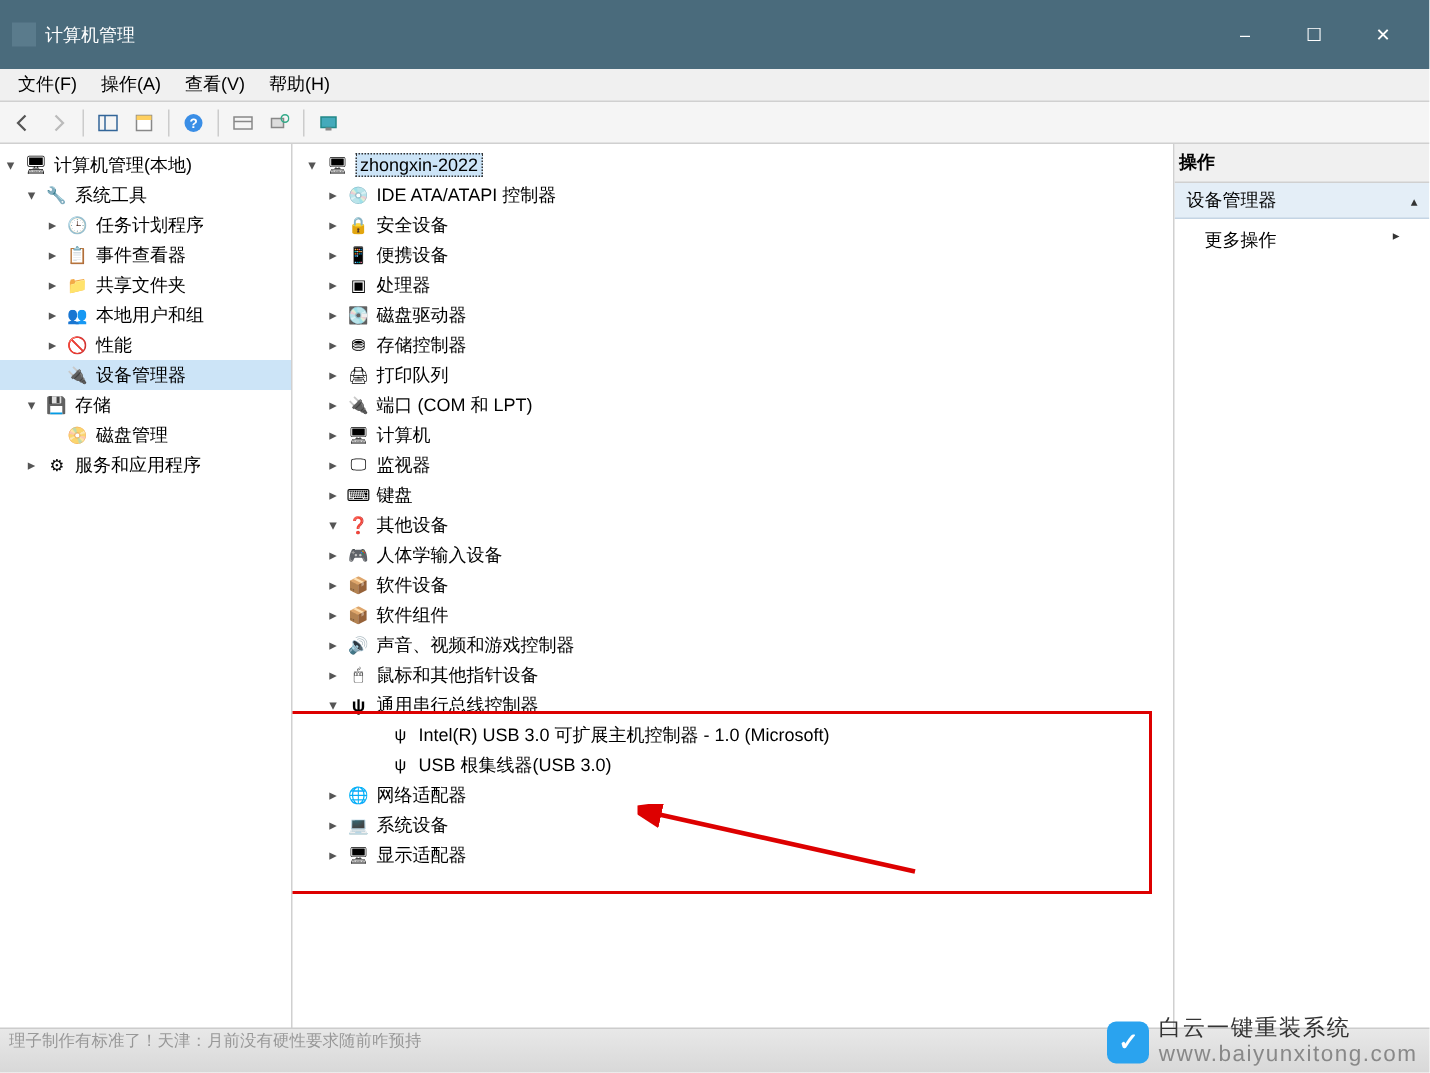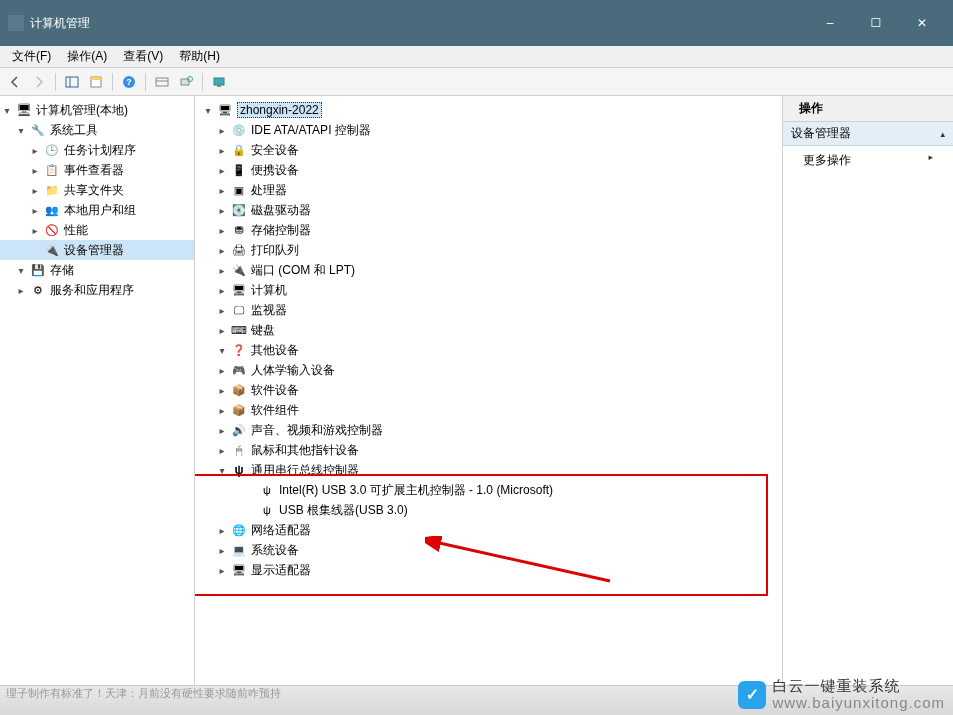--- a/index.html
+++ b/index.html
@@ -65,21 +65,21 @@
 .i-sw::before { content: "📦"; font-size: 11px; }
 .i-sound::before { content: "🔊"; font-size: 11px; }
 .i-mouse::before { content: "🖱"; font-size: 11px; }
 .i-usb::before { content: "ψ"; font-size: 12px; font-weight: bold; }
 .i-usbdev::before { content: "ψ"; font-size: 11px; }
 .i-net::before { content: "🌐"; font-size: 11px; }
 .i-sys::before { content: "💻"; font-size: 11px; }
 .i-display::before { content: "🖥"; font-size: 11px; }
 
 
-.right-header { background: #f0f0f0; border-bottom: 1px solid #d0d0d0; padding: 4px 16px; font-weight: bold; }
+.right-header { background: #f0f0f0; border-bottom: 1px solid #d0d0d0; padding: 4px 3px; font-weight: bold; }
 .right-section { background: #e4eef7; border-bottom: 1px solid #c4d4e4; padding: 3px 8px; display: flex; justify-content: space-between; align-items: center; }
 .right-action { padding: 6px 20px; cursor: pointer; }
 .tri { font-size: 9px; color: #333; }
 
 
 .highlight-box { position: absolute; border: 2px solid #d00; pointer-events: none; }
 .arrow-red { position: absolute; pointer-events: none; }
 
 
 .bottom-area { position: absolute; bottom: 0; left: 0; right: 0; height: 30px; background: linear-gradient(#e8e8e8, #d8d8d8); border-top: 1px solid #ccc; display: flex; font-size: 11px; color: #666; }
@@ -216,20 +216,26 @@
         <span class="indent" style="width:28px"></span>
           <span class="exp none">▸</span>
           <span class="ticon i-devmgr"></span>
           <span class="label">设备管理器</span>
       </div>
       <div class="tree-row">
         <span class="indent" style="width:14px"></span>
           <span class="exp">▾</span>
           <span class="ticon i-storage"></span>
           <span class="label">存储</span>
+      </div>
+      <div class="tree-row">
+        <span class="indent" style="width:28px"></span>
+          <span class="exp none">▸</span>
+          <span class="ticon i-disk"></span>
+          <span class="label">磁盘管理</span>
       </div>
       <div class="tree-row">
         <span class="indent" style="width:14px"></span>
           <span class="exp">▸</span>
           <span class="ticon i-gear"></span>
           <span class="label">服务和应用程序</span>
       </div>
     </div>
   </div>
 

